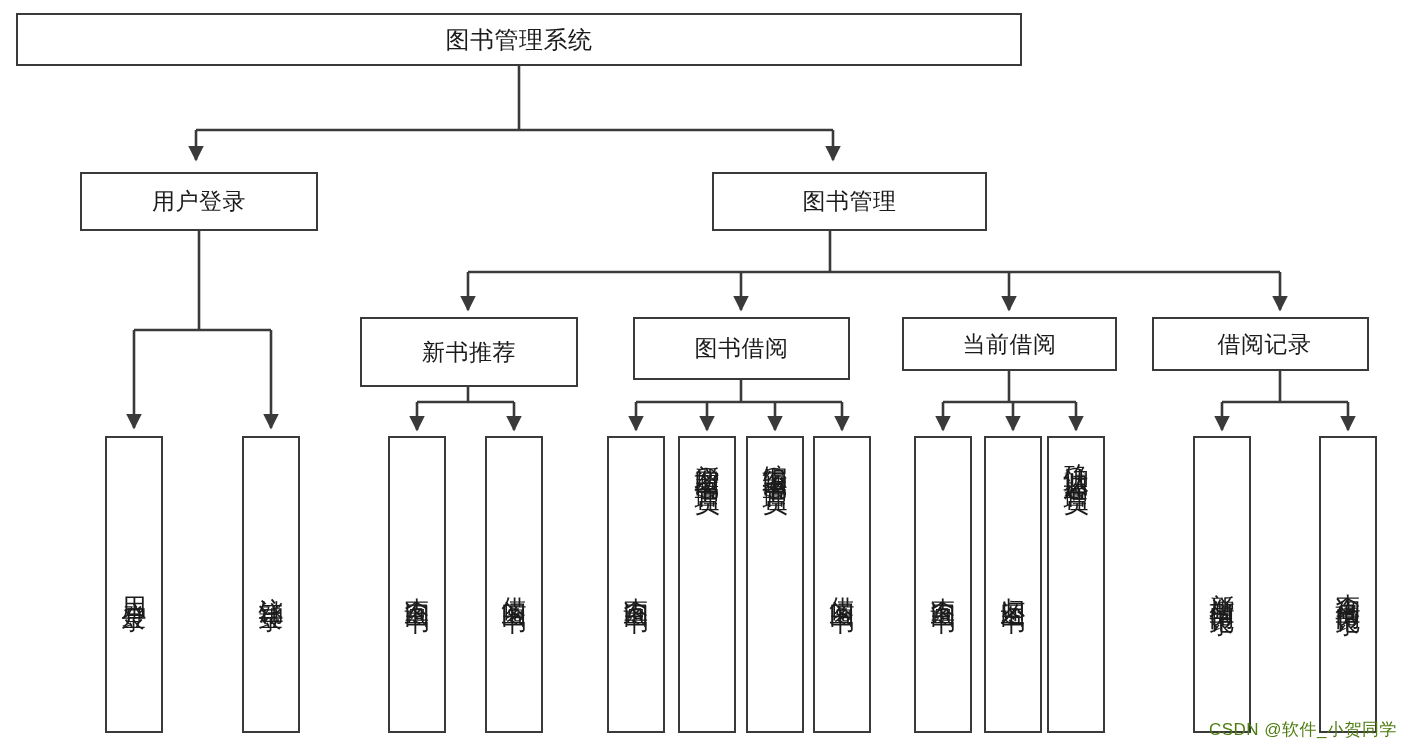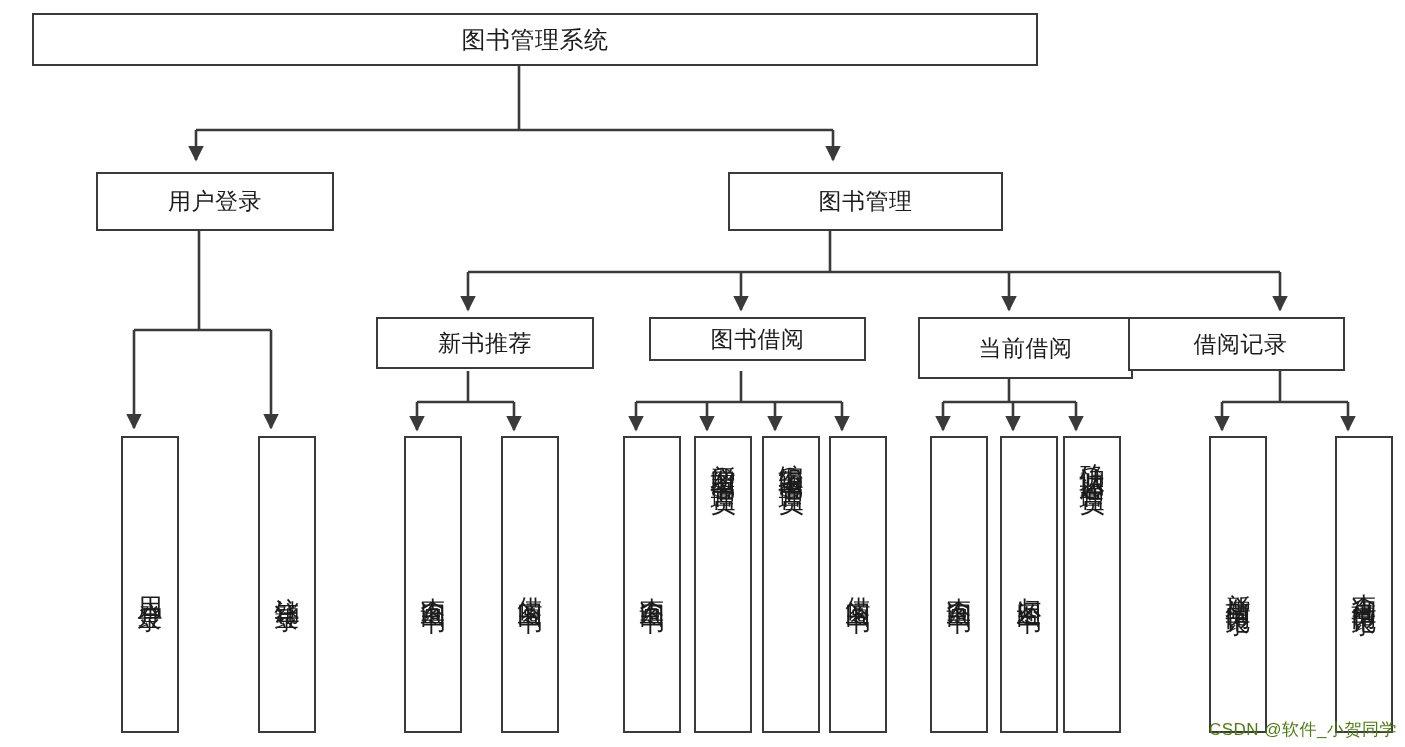--- a/index.html
+++ b/index.html
@@ -27,21 +27,20 @@
   }
   .node {
     position: absolute;
     box-sizing: border-box;
     background: #ffffff;
     border: 2.5px solid #3a3a3a;
     display: flex;
     align-items: center;
     justify-content: center;
     color: #1b1b1b;
-    margin-left: 16px;
   }
   .node .label {
     display: block;
     text-align: center;
     line-height: 1.05;
   }
   
   .node.horiz .label {
     writing-mode: horizontal-tb;
     font-size: 23px;
@@ -137,33 +136,33 @@
   </div>
 
   <div class="node horiz" style="left:80px; top:172px; width:238px; height:59px;">
     <span class="label">用户登录</span>
   </div>
 
   <div class="node horiz" style="left:712px; top:172px; width:275px; height:59px;">
     <span class="label">图书管理</span>
   </div>
 
-  <div class="node horiz" style="left:360px; top:317px; width:218px; height:52px;">
+  <div class="node horiz" style="left:360px; top:317px; width:218px; height:70px;">
     <span class="label">新书推荐</span>
   </div>
 
-  <div class="node horiz" style="left:633px; top:317px; width:217px; height:44px;">
+  <div class="node horiz" style="left:633px; top:317px; width:217px; height:63px;">
     <span class="label">图书借阅</span>
   </div>
 
-  <div class="node horiz" style="left:902px; top:317px; width:215px; height:62px;">
+  <div class="node horiz" style="left:902px; top:317px; width:215px; height:54px;">
     <span class="label">当前借阅</span>
   </div>
 
-  <div class="node horiz" style="left:1112px; top:317px; width:217px; height:54px;padding-left:8px;">
+  <div class="node horiz" style="left:1152px; top:317px; width:217px; height:54px;padding-left:8px;">
     <span class="label">借阅记录</span>
   </div>
 
   <div class="node vert centered" style="left:105px; top:436px; width:58px; height:297px;">
     <span class="label">用户登录</span>
   </div>
 
   <div class="node vert centered" style="left:242px; top:436px; width:58px; height:297px;">
     <span class="label">注销登录</span>
   </div>

